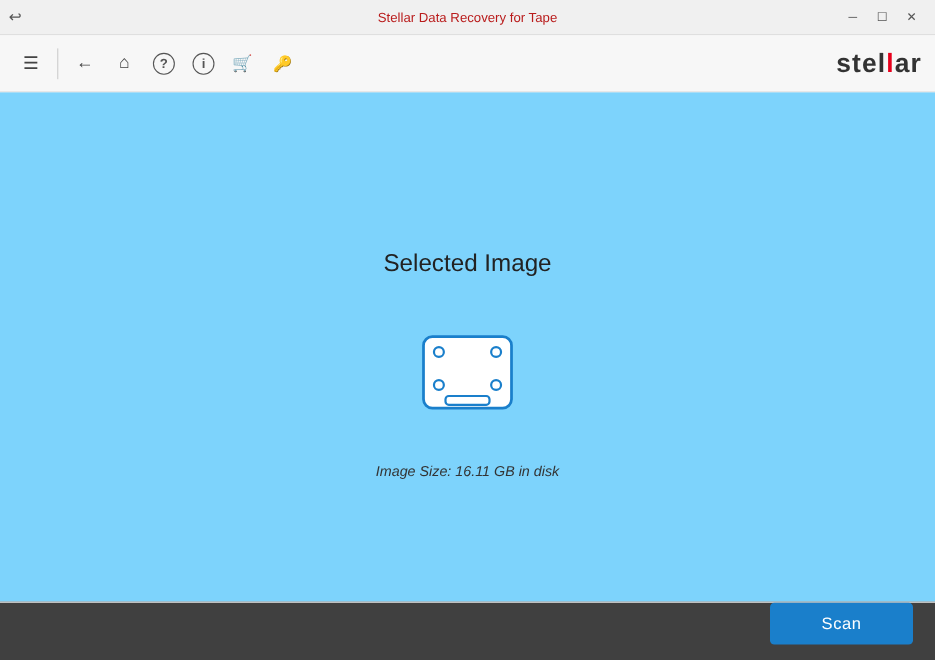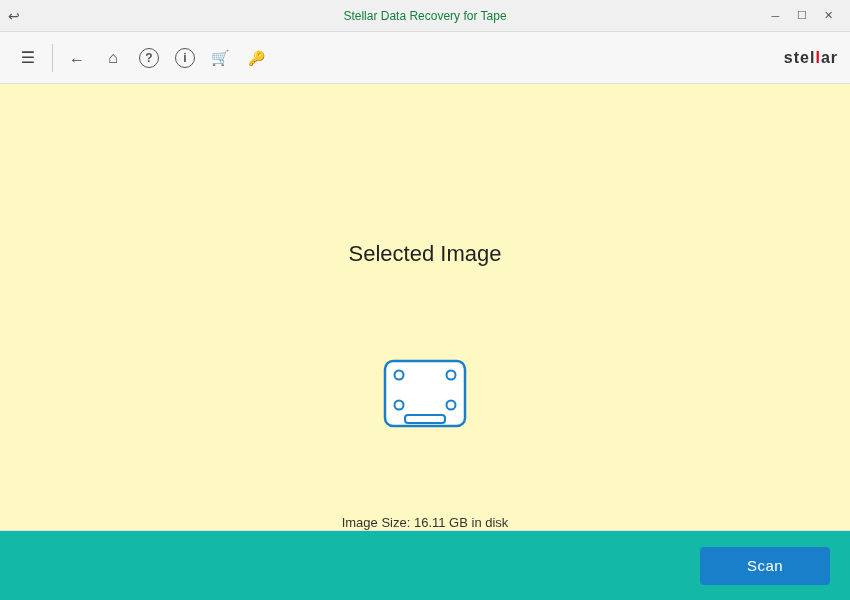--- a/index.html
+++ b/index.html
@@ -26,21 +26,21 @@
       flex-shrink: 0;
     }
     .title-bar-left {
       width: 80px;
     }
     .title-bar-center {
       display: flex;
       align-items: center;
       gap: 6px;
       font-size: 12px;
-      color: #15803d;
+      color: #b91c1c;
     }
     .title-bar-right {
       display: flex;
       align-items: center;
       gap: 0;
       width: 80px;
       justify-content: flex-end;
     }
     .title-btn {
       width: 28px;
@@ -83,38 +83,37 @@
       align-items: center;
       justify-content: center;
       cursor: pointer;
       border-radius: 4px;
       color: #444;
       font-size: 16px;
     }
 
     .toolbar-logo {
       margin-left: auto;
-      font-size: 16px;
+      font-size: 24px;
       font-weight: bold;
       color: #333;
       letter-spacing: 1px;
     }
     .toolbar-logo span.red { color: #e8001c; }
 
     
     .main-content {
       flex: 1;
-      background: #fef9c3;
+      background: #7dd3fc;
       display: flex;
       flex-direction: column;
       align-items: center;
-      justify-content: flex-end;
+      justify-content: center;
       padding-top: 30px;
       overflow: hidden;
-      gap: 40px;
     }
 
     .page-title {
       font-size: 22px;
       font-weight: 400;
       color: #222;
       margin-bottom: 36px;
     }
 
     
@@ -124,35 +123,35 @@
 
     .file-path {
       font-size: 13px;
       color: #333;
       margin-bottom: 14px;
     }
 
     .image-size {
       font-size: 13px;
       color: #333;
+      font-style: italic;
     }
 
     .instruction-text {
       font-size: 13px;
       color: #333;
       margin-bottom: 0;
     }
 
     
     .footer {
-      height: 70px;
-      background: #14b8a6;
+      height: 53px;
+      background: #404040;
       border-top: 1px solid #e0e0e0;
       display: flex;
-      align-items: center;
       justify-content: flex-end;
       padding: 0 20px;
       flex-shrink: 0;
     }
 
     .scan-btn {
       background: #1a7fcb;
       color: white;
       border: none;
       border-radius: 4px;

